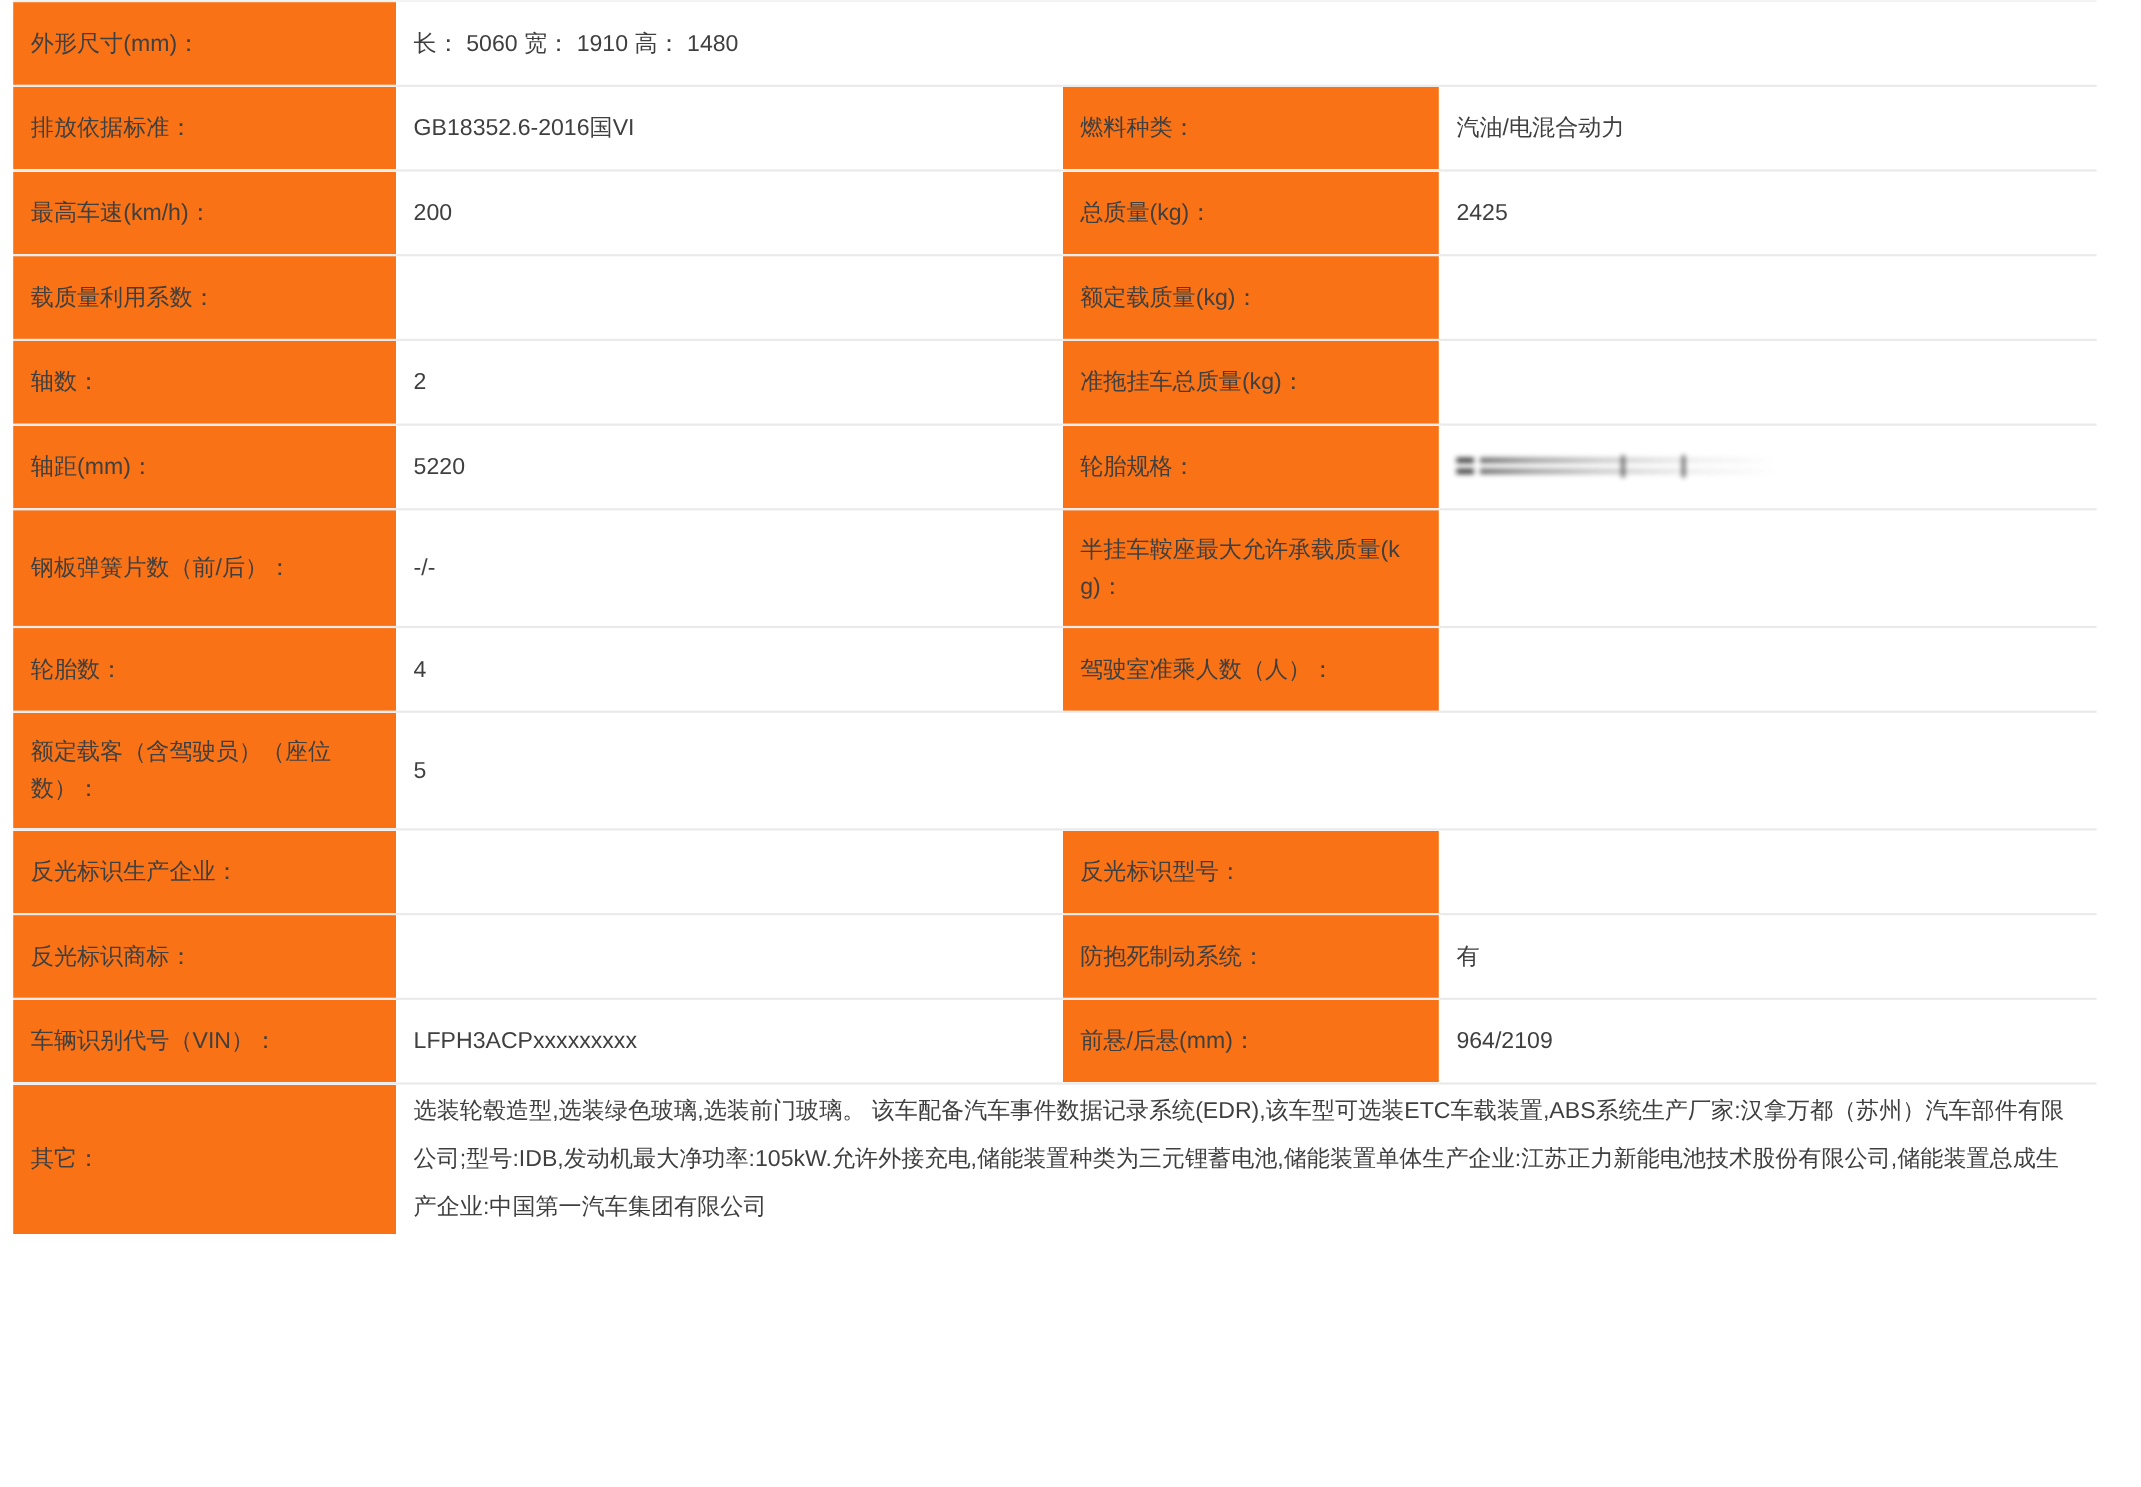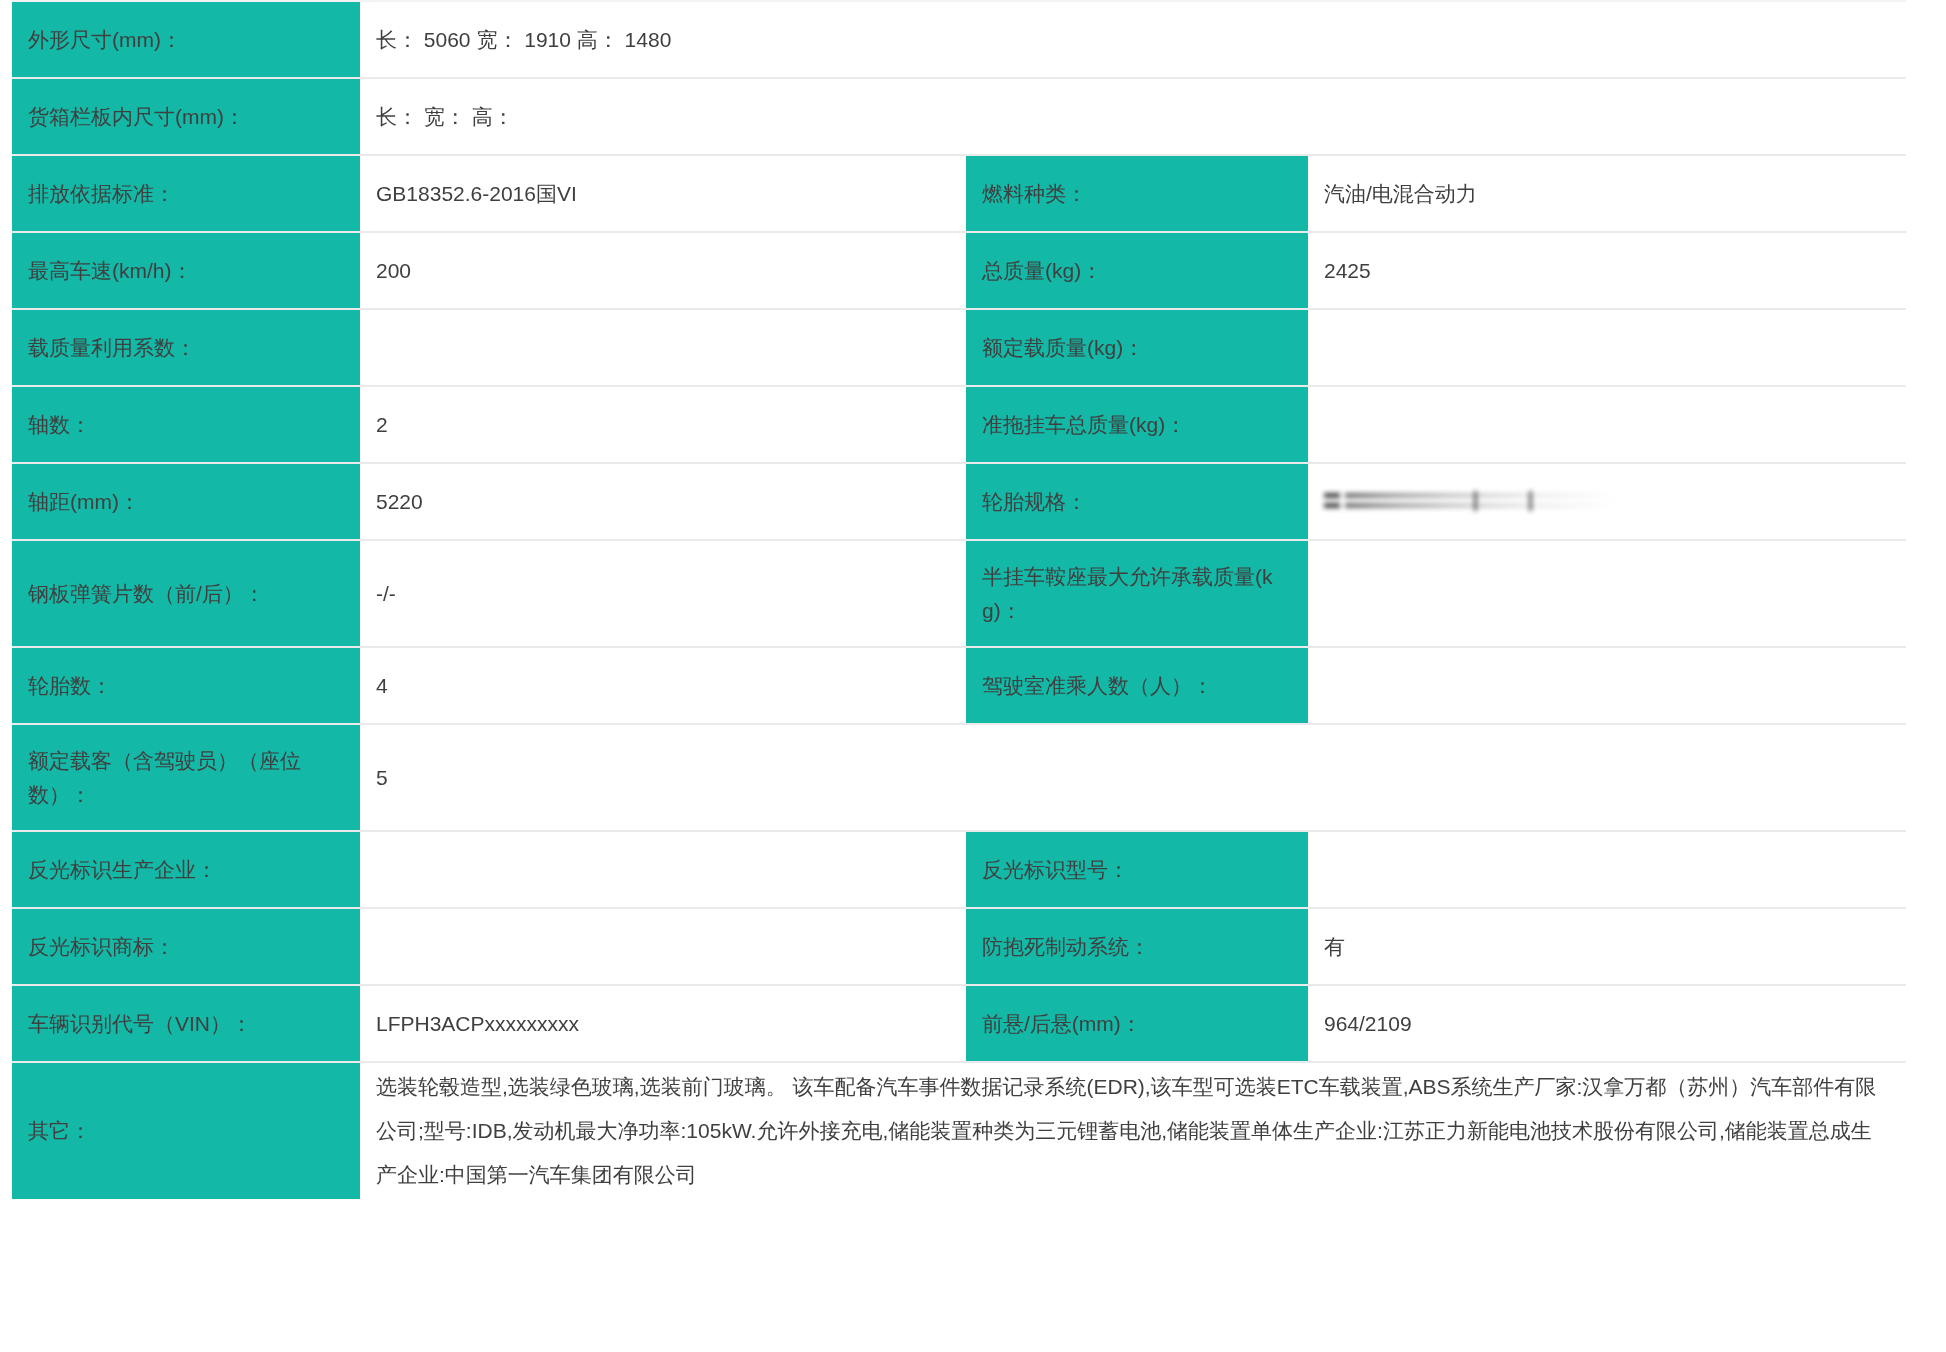--- a/index.html
+++ b/index.html
@@ -19,21 +19,21 @@
   col.c-val2{width:598px;}
   td{
     border-top:2px solid #eaeaea;
     padding:0 16px;
     vertical-align:middle;
     font-weight:400;
     overflow:hidden;
     word-break:break-all;
   }
   tr.first td{border-top:2px solid #f3f3f3;}
-  td.lab{background:#14b8a6;}
+  td.lab{background:#f97316;}
   tr.h-std{height:77px;}
   tr.h-tall{height:107px;}
   tr.h-other{height:133px;}
   td.other-val{line-height:44px;padding-top:2px;padding-bottom:2px;}
   
   .redact{
     position:relative;width:292px;height:24px;
     filter:blur(2.6px);opacity:.85;
   }
   .redact .rl{
@@ -59,24 +59,20 @@
       <col class="c-lab2">
       <col class="c-val2">
   </colgroup>
 
   <tbody>
       <tr class="h-std first">
     <td class="lab">外形尺寸(mm)：</td>
     <td colspan="3">长： 5060 宽： 1910 高： 1480</td>
   </tr>
 
-  <tr class="h-std">
-    <td class="lab">货箱栏板内尺寸(mm)：</td>
-    <td colspan="3">长： 宽： 高：</td>
-  </tr>
 
   <tr class="h-std">
     <td class="lab">排放依据标准：</td>
     <td>GB18352.6-2016国VI</td>
     <td class="lab">燃料种类：</td>
     <td>汽油/电混合动力</td>
   </tr>
 
   <tr class="h-std">
     <td class="lab">最高车速(km/h)：</td>

